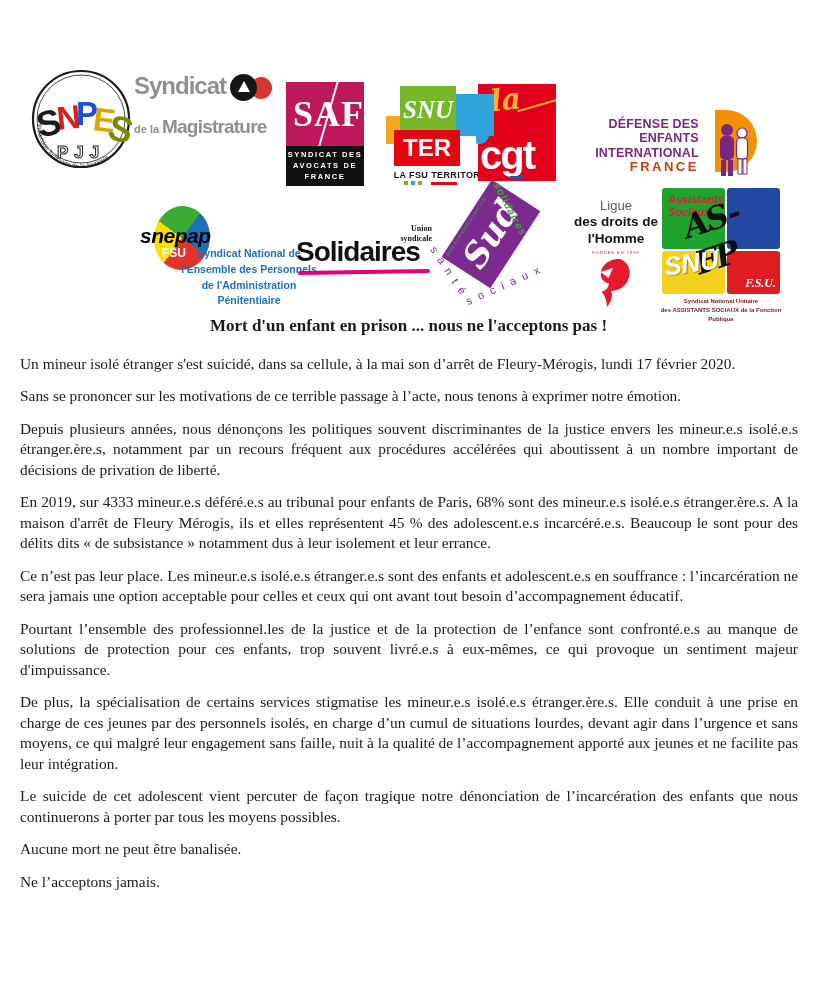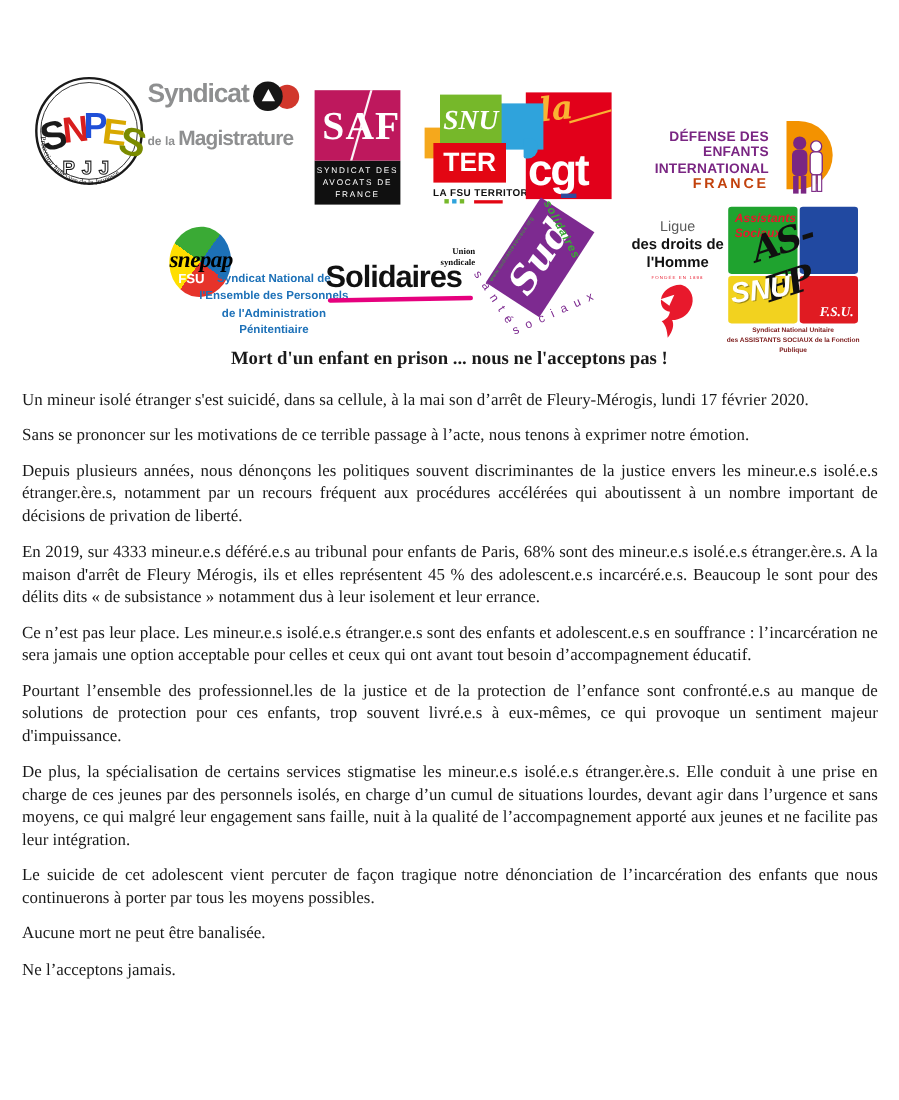--- a/index.html
+++ b/index.html
@@ -21,21 +21,21 @@
   .mag-tri{width:0;height:0;border-left:6px solid transparent;border-right:6px solid transparent;border-bottom:11px solid #fff;margin-top:-2px;}
   .mag-row2{margin-top:15px;display:flex;align-items:baseline;gap:3px;}
   .mag-dela{font-size:11px;}
   .mag-magistrature{font-size:19px;letter-spacing:-0.8px;}
 
   
   #saf{left:286px;top:82px;width:78px;font-family:"Liberation Sans",sans-serif;}
   .saf-sq{position:relative;width:78px;height:64px;background:#be185d;display:flex;align-items:center;justify-content:flex-end;overflow:hidden;font-family:Liberation Serif, serif;}
   .saf-acr{color:#fff;font-weight:bold;font-size:36px;letter-spacing:1px;}
   .saf-sq::after{content:"";position:absolute;left:52%;top:-8px;width:2px;height:130%;background:rgba(255,255,255,.95);transform:rotate(16deg);}
-  .saf-bar{background:#101010;color:#fff;text-align:center;padding:4px 1px 3px;font-size:7.5px;font-weight:normal;letter-spacing:1.6px;line-height:1.45;}
+  .saf-bar{background:#101010;color:#fff;text-align:center;padding:4px 1px 3px;font-size:7.5px;font-weight:bold;letter-spacing:1.6px;line-height:1.45;}
 
   
   #snuter{left:386px;top:86px;width:124px;height:96px;font-family:"Liberation Sans",sans-serif;}
   .st-orange{position:absolute;left:0;top:30px;width:28px;height:28px;background:#f5a81c;}
   .st-green{position:absolute;left:14px;top:0;width:56px;height:48px;background:#76b82a;z-index:2;display:flex;align-items:center;justify-content:center;}
   .st-snu{color:#fff;font-family:"Liberation Serif",serif;font-style:italic;font-weight:bold;font-size:25px;}
   .st-blue{position:absolute;left:64px;top:8px;width:44px;height:42px;background:#2fa3dc;z-index:1;}
   .st-red{position:absolute;left:8px;top:44px;width:66px;height:36px;background:#e30613;z-index:3;display:flex;align-items:center;justify-content:center;}
   .st-ter{color:#fff;font-weight:bold;font-size:24px;letter-spacing:0;}
   .st-comma{position:absolute;left:90px;top:40px;width:13px;height:18px;background:#2fa3dc;border-radius:2px 7px 9px 2px;z-index:4;}
@@ -58,21 +58,21 @@
   .dei-l3{color:#c2410c;font-weight:bold;font-size:13px;letter-spacing:2.5px;}
   .dei-d{position:relative;width:44px;height:72px;}
   .dei-shape{position:absolute;left:0;top:0;width:42px;height:62px;background:#f39200;border-radius:0 34px 34px 0;}
 
   
   
   #snepap{left:138px;top:198px;width:290px;height:105px;font-family:"Liberation Sans",sans-serif;}
   .sn-circle{position:absolute;left:16px;top:8px;width:56px;height:64px;border-radius:50%;
      background:conic-gradient(from -60deg,#3aaa35 0 25%,#1d71b8 0 50%,#e6332a 0 75%,#ffde00 0 100%);
      transform:rotate(6deg);}
-  .sn-word{position:absolute;left:16px;top:26px;font-weight:bold;font-style:italic;font-size:21px;color:#000;letter-spacing:-0.5px;font-family:Liberation Serif, serif;}
+  .sn-word{position:absolute;left:2px;top:26px;font-weight:bold;font-style:italic;font-size:21px;color:#000;letter-spacing:-0.5px;}
   .sn-fsu{position:absolute;left:24px;top:48px;color:#fff;font-weight:bold;font-size:12px;}
   .sn-desc{position:absolute;left:36px;top:48px;width:150px;text-align:center;color:#1d71b8;
      font-weight:bold;font-size:10.5px;line-height:1.5;}
 
   
   #solidaires{left:296px;top:224px;width:136px;font-family:"Liberation Sans",sans-serif;color:#111;}
   .sol-union{position:absolute;right:0;top:0;text-align:right;font-size:8px;font-weight:bold;line-height:1.2;font-family:"Liberation Serif",serif;}
   .sol-name{position:absolute;left:0;top:12px;font-weight:bold;font-size:28px;letter-spacing:-1px;}
   .sol-line{position:absolute;left:2px;top:46px;width:132px;height:3.5px;background:#e6007e;transform:rotate(-1deg);border-radius:2px;}
 

